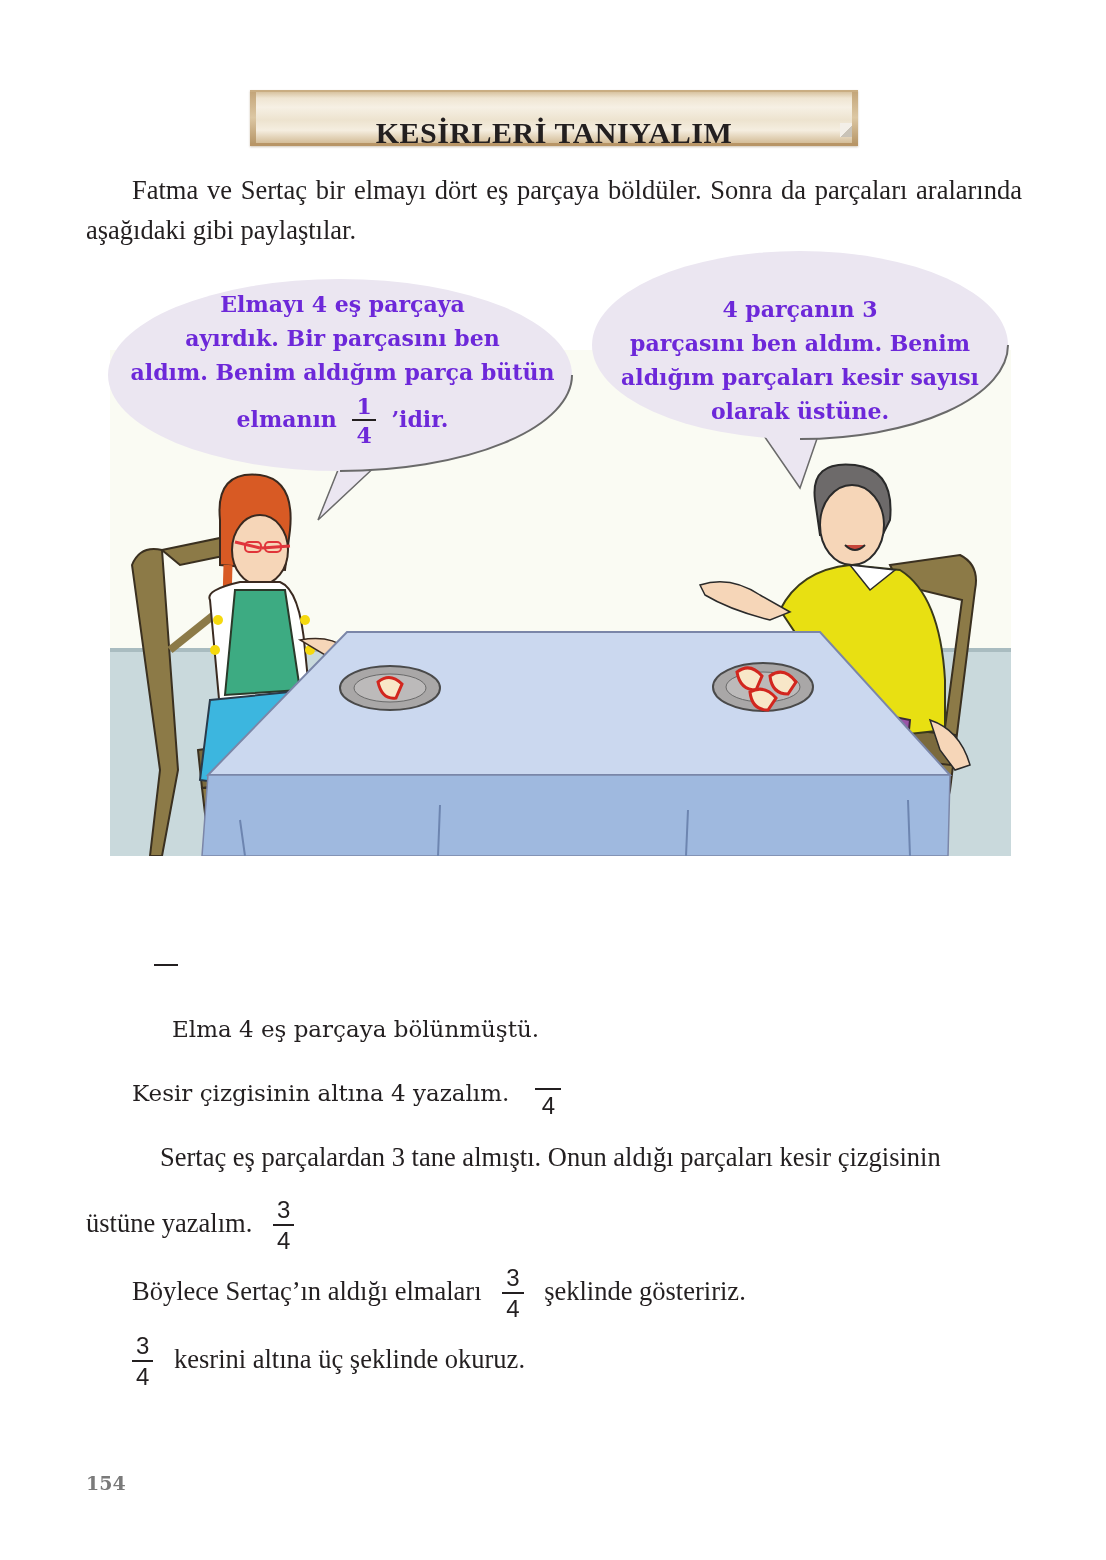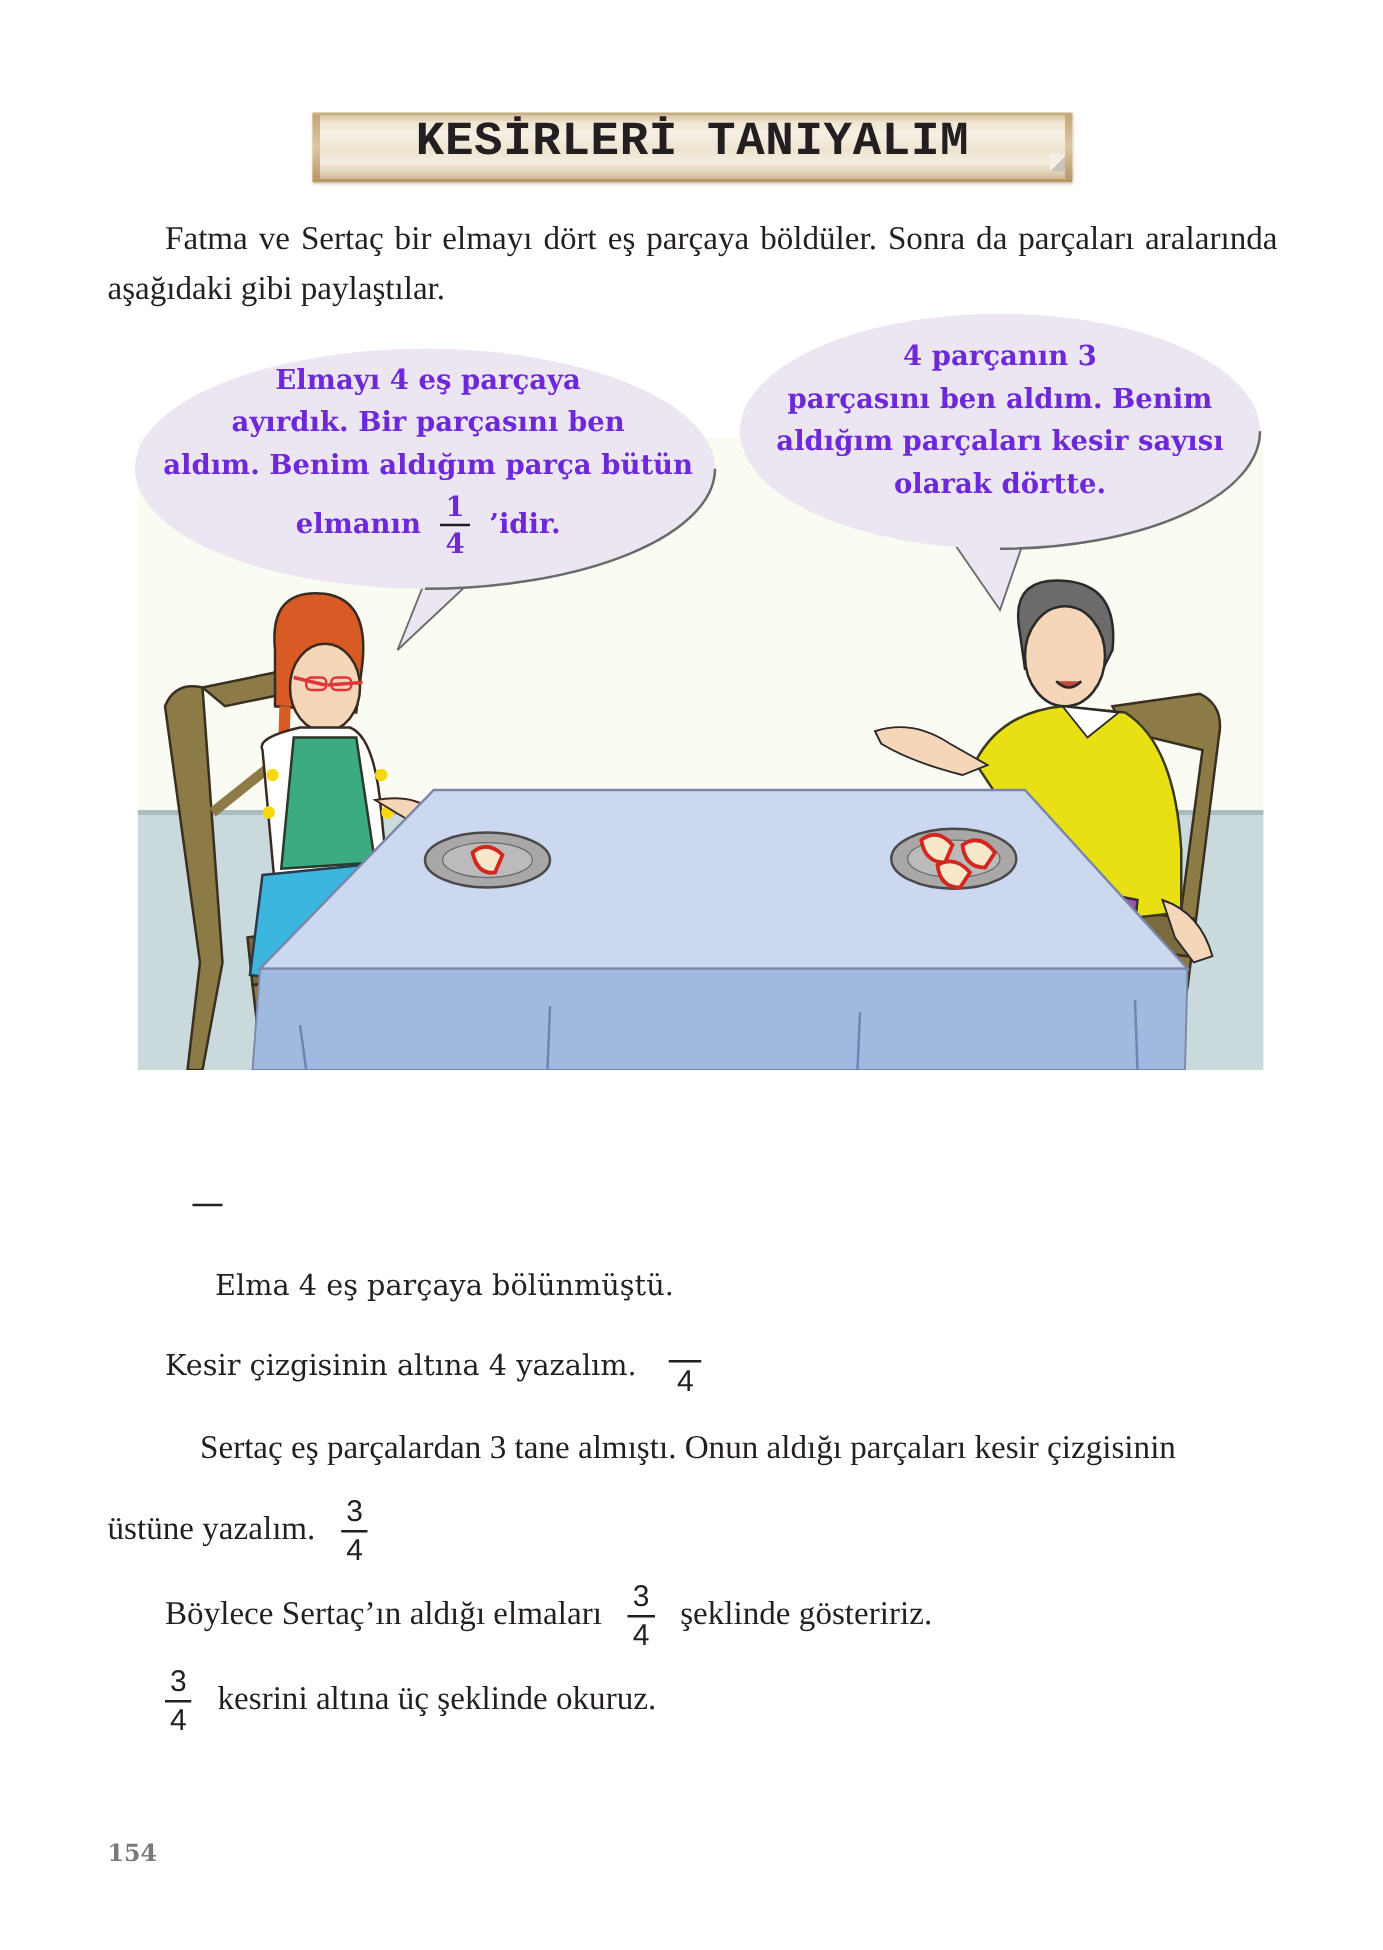--- a/index.html
+++ b/index.html
@@ -16,41 +16,41 @@
     content: ""; position: absolute; top: 0; bottom: 0; width: 6px;
     background: linear-gradient(180deg, #c4a67a, #dcc7a3, #b8986a);
   }
   .title-plank::before { left: 0; }
   .title-plank::after { right: 0; }
   .title-plank .fold {
     position: absolute; right: 4px; bottom: 6px; width: 14px; height: 14px;
     background: linear-gradient(135deg, #f3efe8 50%, #c9c3b8 50%);
   }
   .title-text {
-    position: absolute; left: 0; right: 0; top: 0; text-align: center;
-    font-family: Liberation Mono, monospace; font-weight: bold; font-size: 38px;
+    position: absolute; left: 0; right: 0; top: 24px; text-align: center;
+    font-family: Liberation Serif, serif; font-weight: bold; font-size: 30px;
     letter-spacing: 0.5px; color: #231f20;
   }
 
   .intro {
     position: absolute; left: 86px; top: 170px; width: 936px;
     font-family: "Liberation Serif", serif; font-size: 26.5px; line-height: 40px;
     text-align: justify; text-align-last: left;
   }
   .intro .indent { display: inline-block; width: 46px; }
 
   .illus { position: absolute; left: 110px; top: 350px; width: 901px; height: 506px; overflow: hidden; }
   .illus svg { display: block; }
 
   .bubble-text {
     position: absolute; text-align: center; font-family: "DejaVu Serif", serif;
     font-size: 22px; line-height: 34px; color: #6d28d9; font-weight: bold;
   }
   .bubble-left-text { left: 120px; top: 287px; width: 445px; }
-  .bubble-right-text { left: 600px; top: 268px; width: 400px; text-align: center; }
+  .bubble-right-text { left: 600px; top: 292px; width: 400px; text-align: center; }
 
   .frac { display: inline-flex; flex-direction: column; align-items: center; vertical-align: middle; line-height: 1; margin: 0 8px; }
   .frac .num { padding: 0 4px 2px; border-bottom: 2px solid #231f20; }
   .frac .den { padding: 3px 4px 0; }
   .frac.bubble-frac { font-size: 22px; }
   .frac.sans { font-family: "Liberation Sans", sans-serif; font-size: 24px; }
 
   .body-line {
     position: absolute; font-family: "DejaVu Serif", serif; font-size: 23px; color: #231f20; white-space: nowrap;
   }
@@ -169,21 +169,21 @@
       <span class="den">4</span>
     </span>
     <span>’idir.</span>
   </div>
 </div>
 
 <div class="bubble-text bubble-right-text">
   <div>4 parçanın 3</div>
   <div>parçasını ben aldım. Benim</div>
   <div>aldığım parçaları kesir sayısı</div>
-  <div>olarak dörtte.</div>
+  <div>olarak üstüne.</div>
 </div>
 
 <div class="body-line" style="left:132px; top:952px;">
   <span class="dash-only"></span>
 </div>
 
 <div class="body-line" style="left:132px; top:1016px;margin-left:40px;">
   <span>Elma 4 eş parçaya bölünmüştü.</span>
 </div>
 

